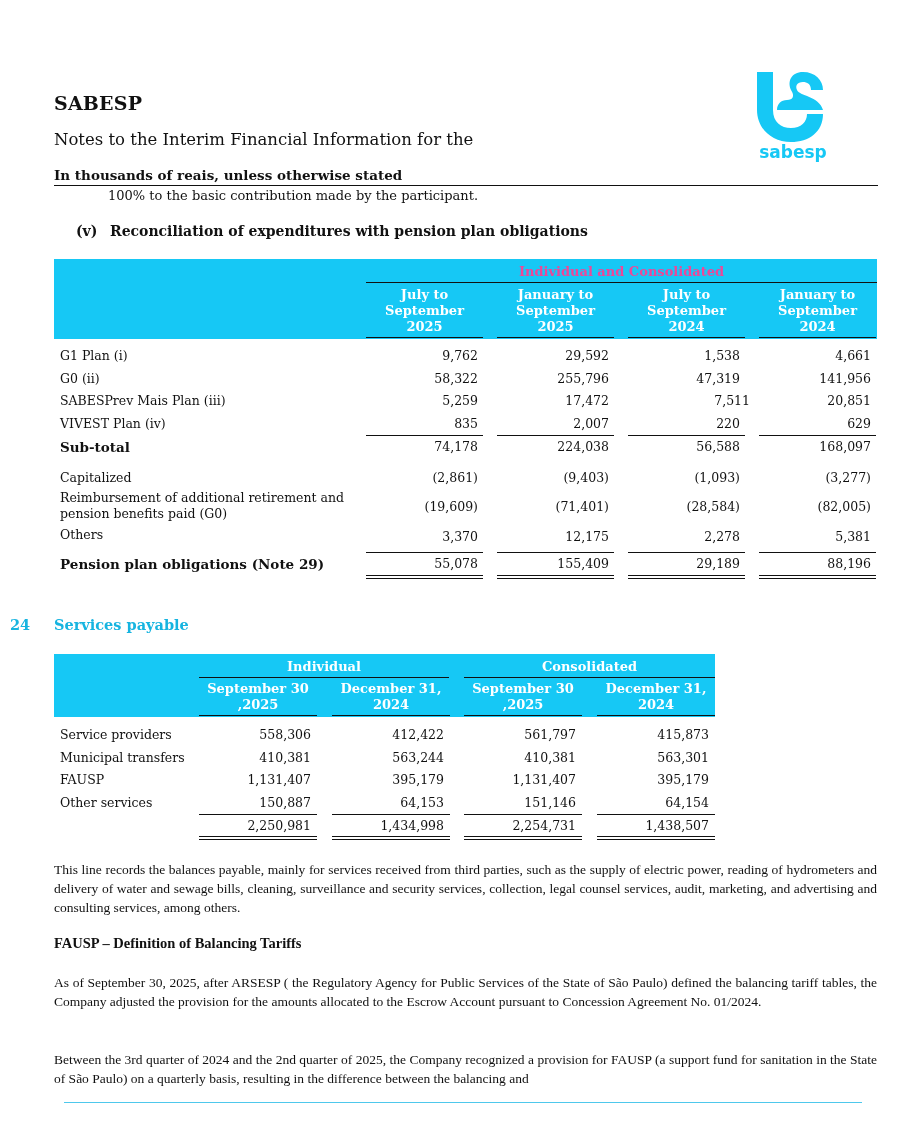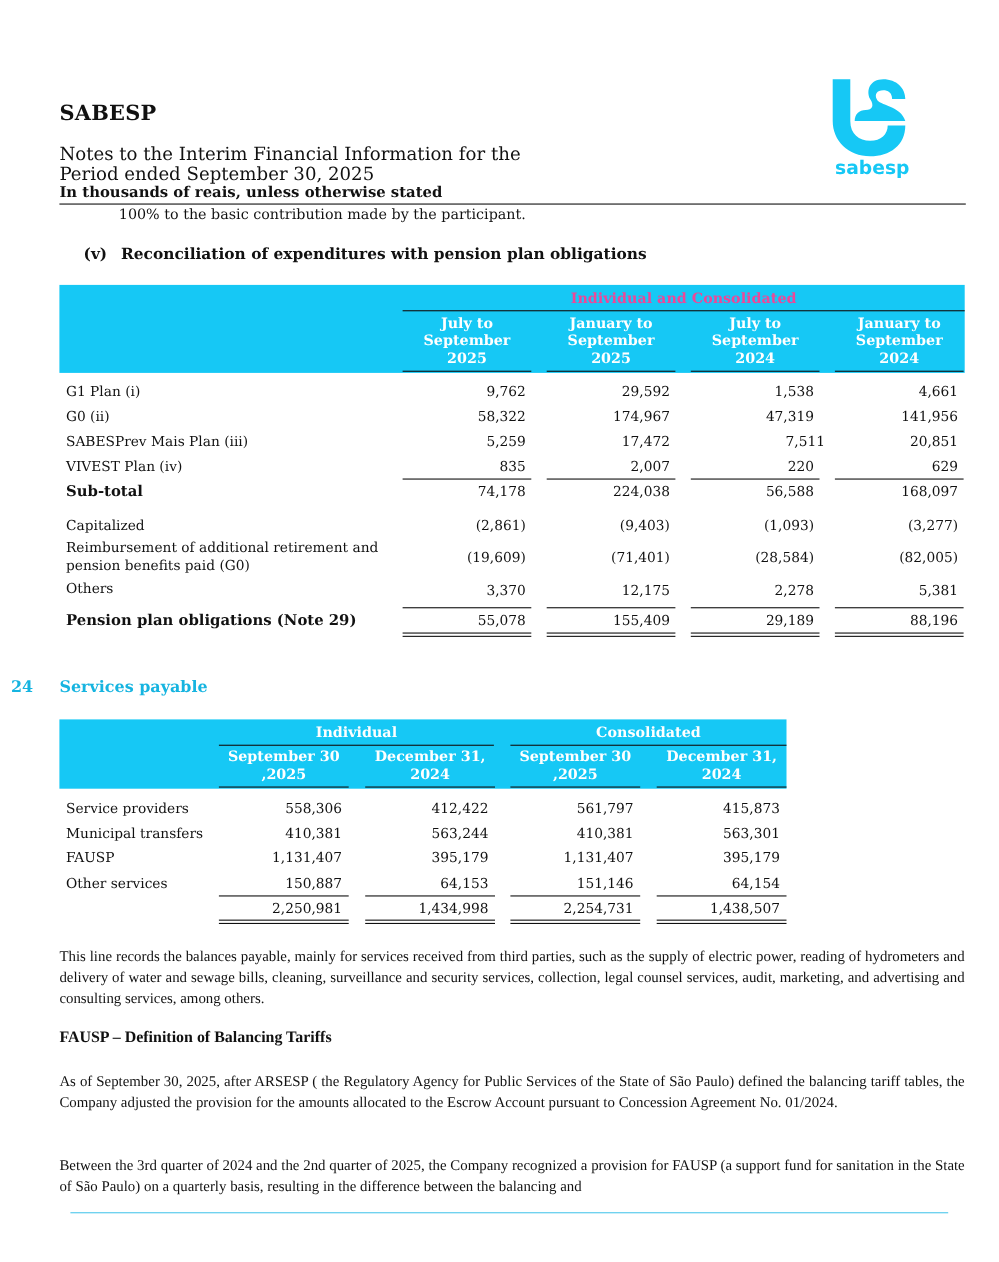--- a/index.html
+++ b/index.html
@@ -46,21 +46,20 @@
   .para { left: 54px; width: 823px; font-size: 13.5px; line-height: 19px; text-align: justify; font-family: "Liberation Serif", "DejaVu Serif", serif; }
   .subhead { left: 54px; top: 935px; font-size: 14.5px; font-weight: bold; font-family: "Liberation Serif", "DejaVu Serif", serif; }
   .footer-rule { left: 64px; top: 1102px; width: 798px; border-top: 1.5px solid #4ec8ec; }
 </style>
 </head>
 <body>
 
 <div class="abs company">SABESP</div>
 <div class="abs title1">
   <div>Notes to the Interim Financial Information for the</div>
-  <div>Period ended September 30, 2025</div>
 </div>
 <div class="abs subtitle">In thousands of reais, unless otherwise stated</div>
 <div class="abs hdr-rule"></div>
 
 <div class="abs logo">
   <svg width="80" height="95" viewBox="0 0 80 95">
     <path d="M4 2 H20 V40 C20 52 28 58 38 58 C48 58 54 52 54 44 L70 44 C70 62 56 72 38 72 C18 72 4 58 4 40 Z" fill="#16c8f5"></path>
     <path d="M50 2 C62 2 70 10 70 20 L58 20 C58 14 54 12 50 12 C44 12 42 16 44 20 C46 26 66 26 70 40 L24 40 C24 34 28 30 34 30 C40 30 42 26 38 20 C34 12 38 2 50 2 Z" fill="#16c8f5"></path>
     <text x="40" y="88" text-anchor="middle" font-family="DejaVu Sans, sans-serif" font-size="17" font-weight="bold" fill="#16c8f5">sabesp</text>
   </svg>
@@ -104,21 +103,21 @@
   <div class="row" style="top:89px">
     <span class="lbl">G1 Plan (i)</span>
     <span class="val" style="left:312px">9,762</span>
     <span class="val" style="left:443px">29,592</span>
     <span class="val" style="left:574px">1,538</span>
     <span class="val" style="left:705px">4,661</span>
   </div>
   <div class="row" style="top:112px">
     <span class="lbl">G0 (ii)</span>
     <span class="val" style="left:312px">58,322</span>
-    <span class="val" style="left:443px">174,967</span>
+    <span class="val" style="left:443px">255,796</span>
     <span class="val" style="left:574px">47,319</span>
     <span class="val" style="left:705px">141,956</span>
   </div>
   <div class="row" style="top:134px">
     <span class="lbl">SABESPrev Mais Plan (iii)</span>
     <span class="val" style="left:312px">5,259</span>
     <span class="val" style="left:443px">17,472</span>
     <span class="val" style="left:584px">7,511</span>
     <span class="val" style="left:705px">20,851</span>
   </div>

